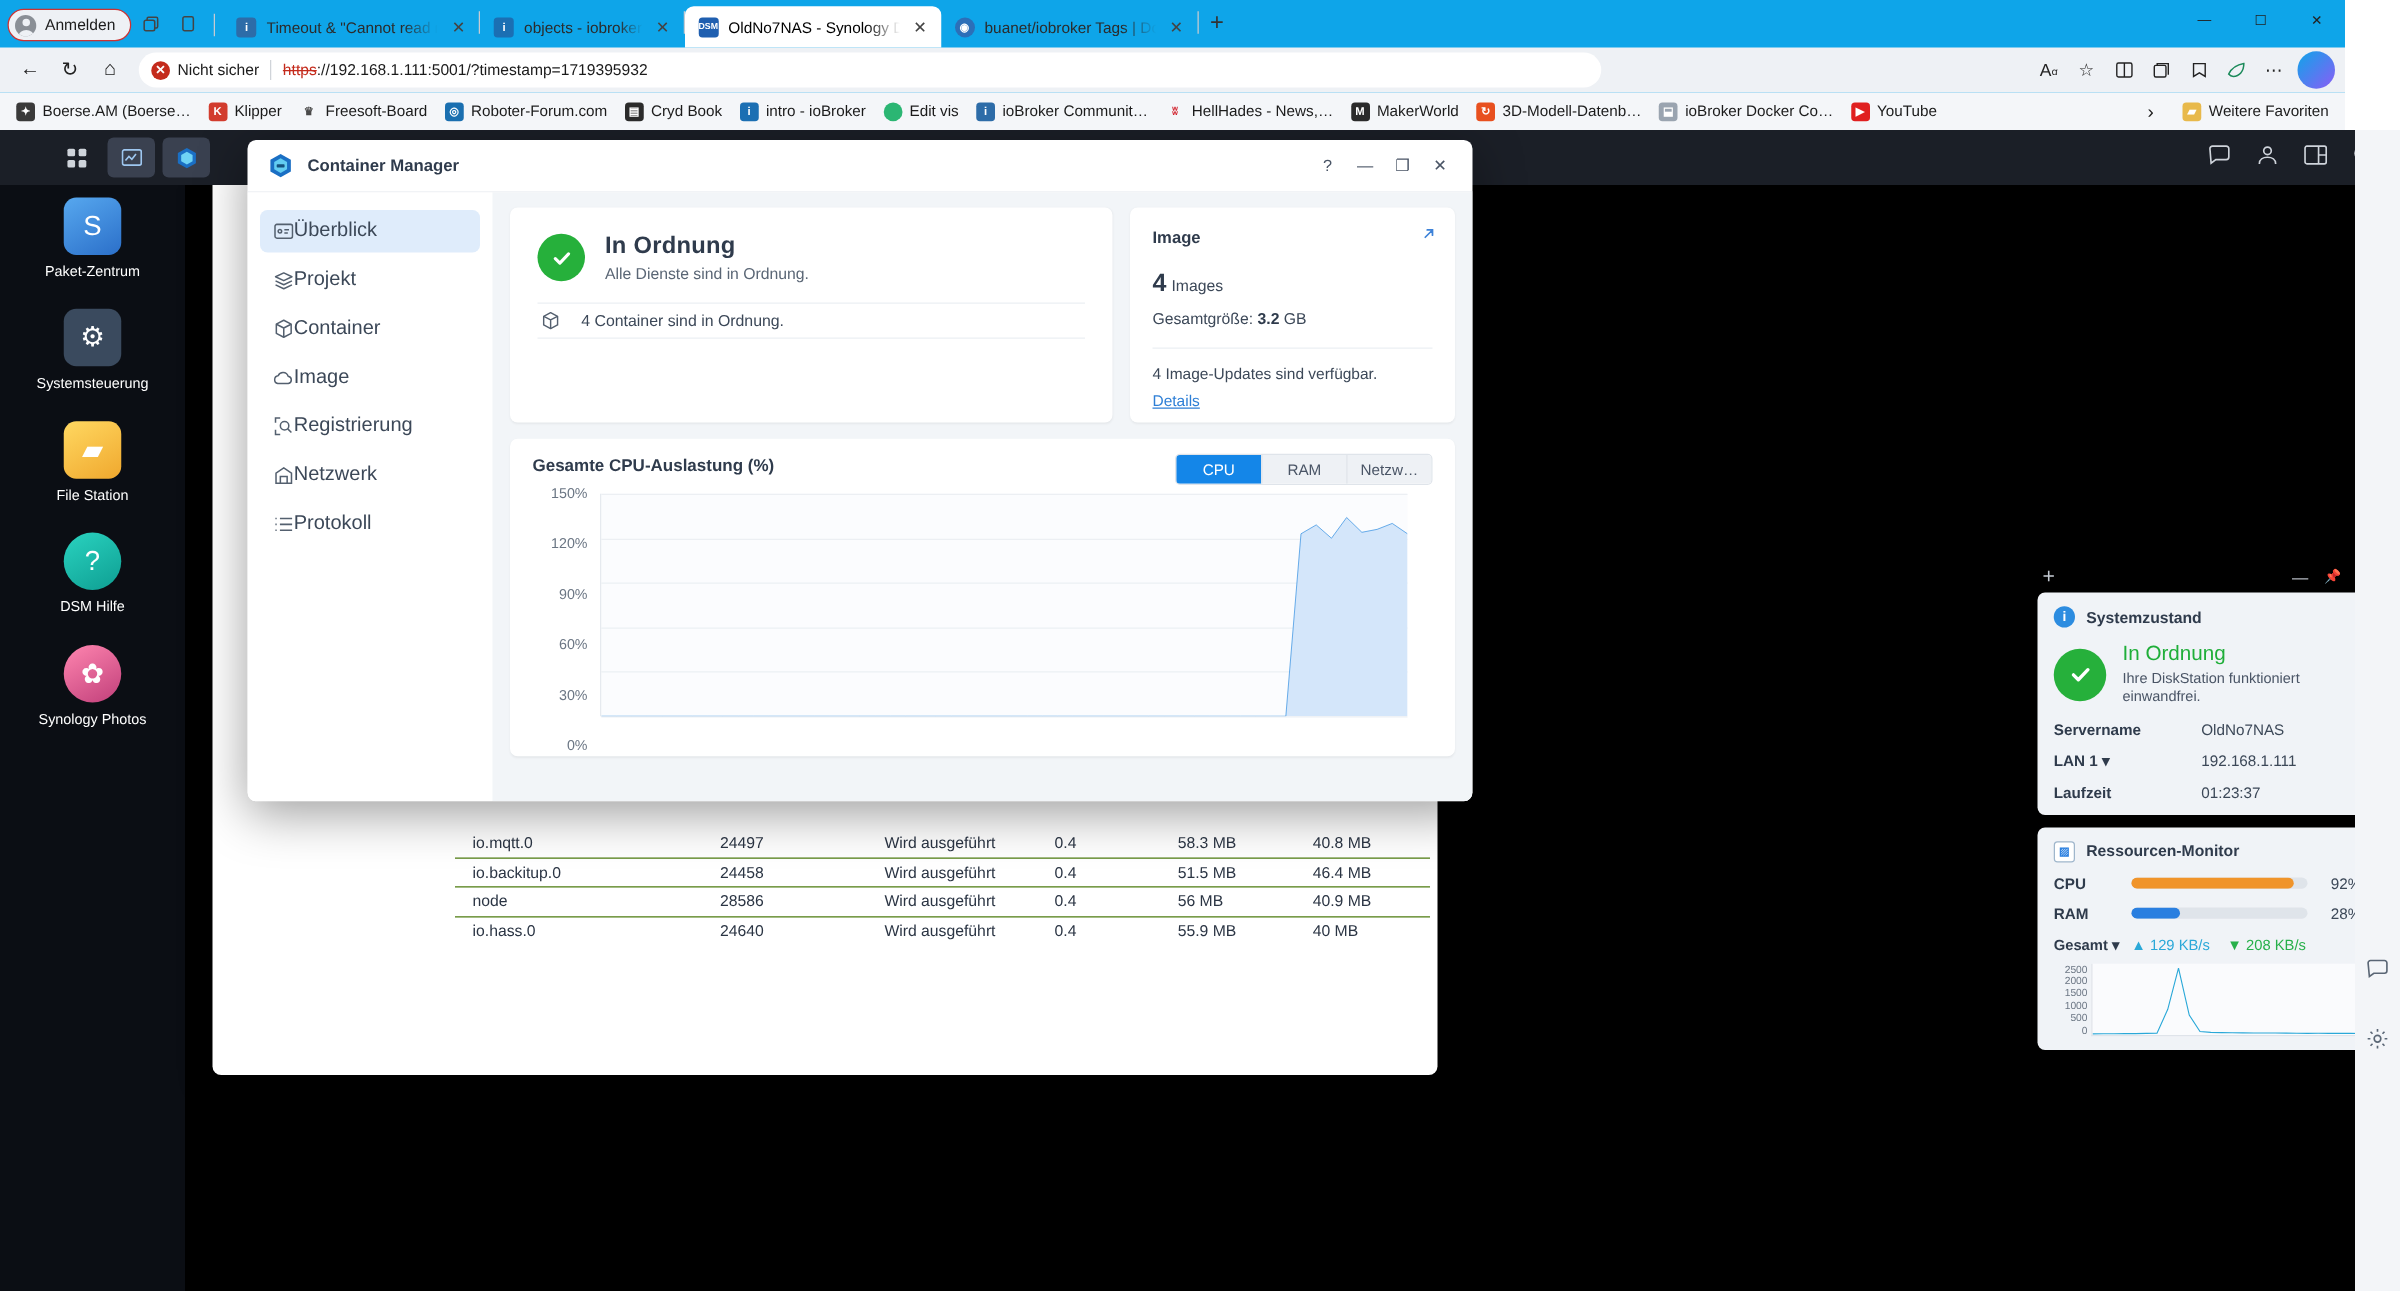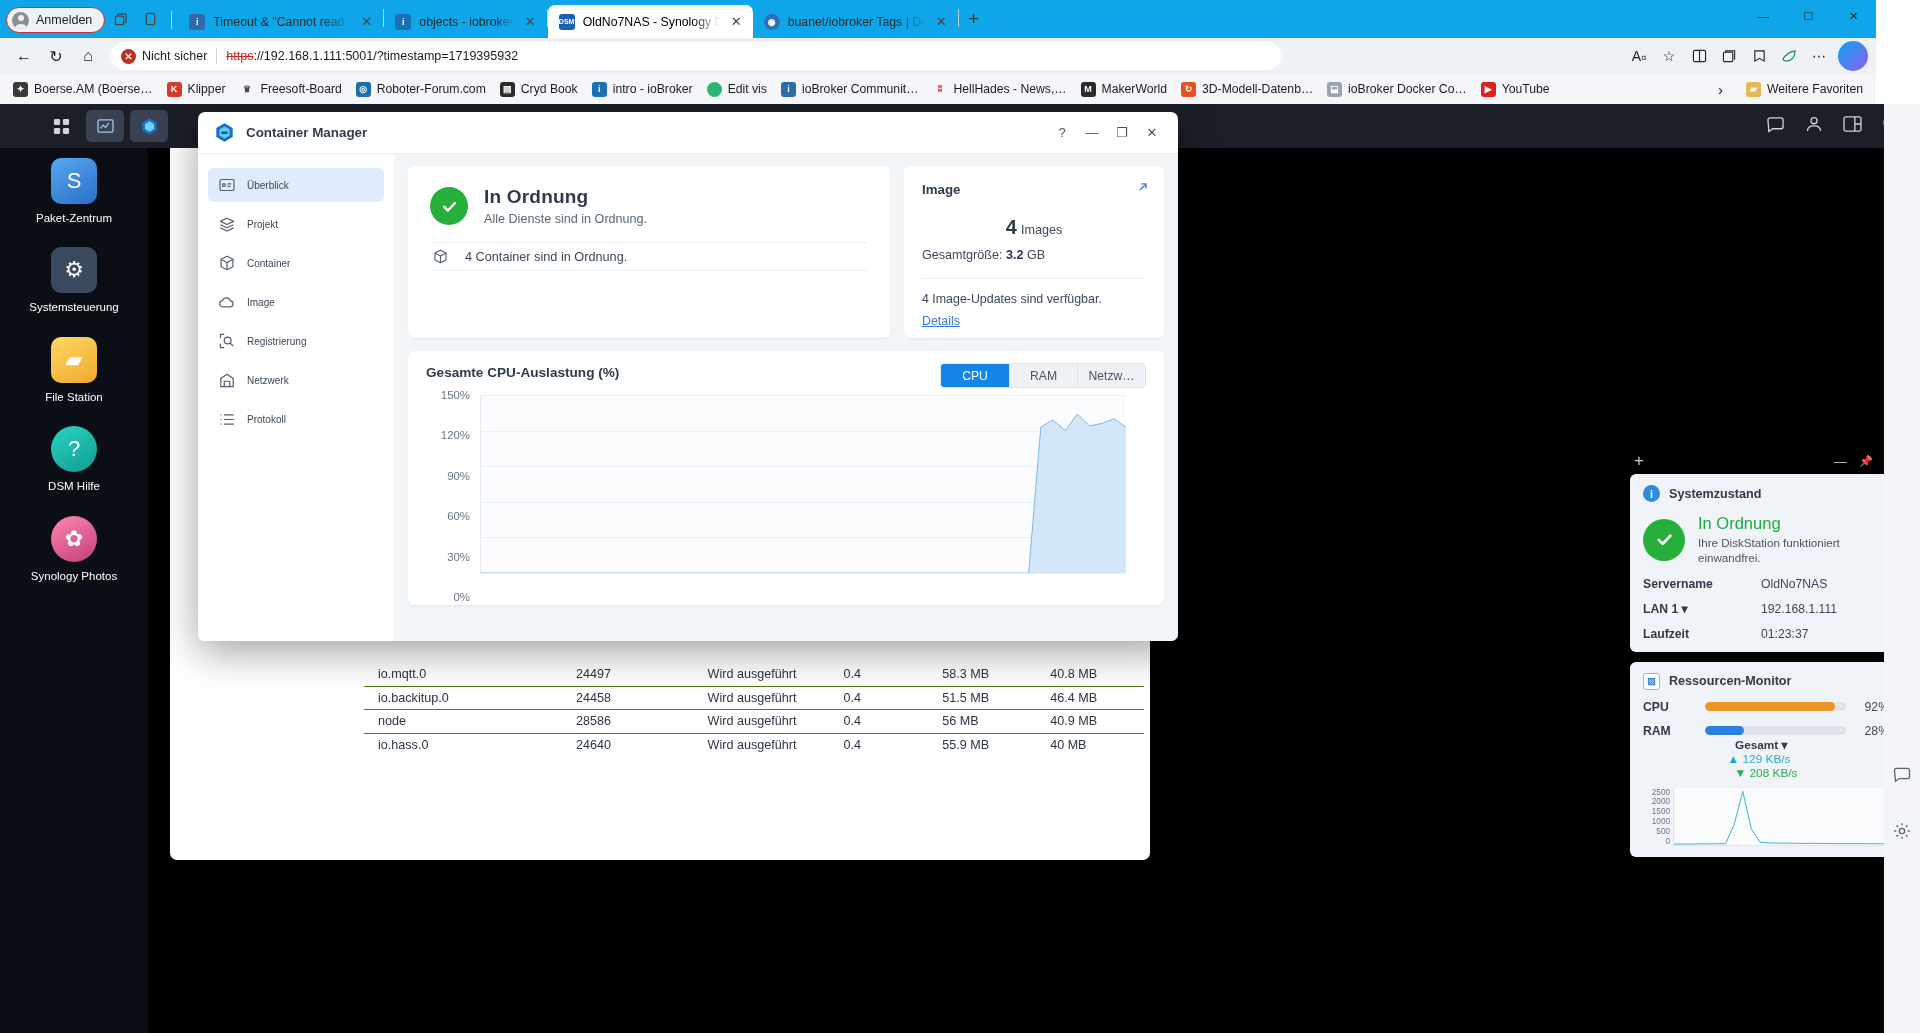--- a/index.html
+++ b/index.html
@@ -103,38 +103,38 @@
     background: #fff; border-radius: 7px; box-shadow: 0 10px 40px rgba(0,0,0,.38);
     overflow: hidden; display: flex; flex-direction: column;
   }
   .cm-title { height: 42px; display: flex; align-items: center; padding: 0 12px 0 16px; border-bottom: 1px solid #edf0f4; }
   .cm-logo { width: 21px; height: 21px; margin-right: 11px; }
   .cm-title h1 { font-size: 13.4px; font-weight: bold; color: #2f3b4c; }
   .cm-tbtns { margin-left: auto; display: flex; align-items: center; gap: 2px; }
   .cm-tbtns div { width: 28px; height: 28px; display:flex;align-items:center;justify-content:center;color:#4a5costs;color:#4a5566;font-size:13px;}
   .cm-body { flex: 1; display: flex; min-height: 0; }
   .cm-nav { width: 196px; padding: 14px 10px 0 10px; background: #fff; }
-  .navitem { display: flex; align-items: center; gap: 12px; height: 34px; border-radius: 6px; padding: 0 10px; margin-bottom: 5px; font-size: 10px; color: #3c4858; }
+  .navitem { display: flex; align-items: center; height: 34px; border-radius: 6px; padding: 0 10px; margin-bottom: 5px; font-size: 16px; color: #3c4858; }
   .navitem.sel { background: #dfecfb; }
   .navicon { width: 17px; height: 17px; flex: 0 0 17px; display:flex;align-items:center;justify-content:center;color:#4a5costs;color:#54606f;}
   .cm-main { flex: 1; background: #f2f5f8; padding: 12px 14px; overflow: hidden; }
   .row1 { display: flex; gap: 14px; height: 172px; }
   .card { background: #fff; border-radius: 6px; box-shadow: 0 1px 2px rgba(0,0,0,.06); }
   .statuscard { flex: 1; padding: 20px 22px 0 22px; }
   .st-head { display: flex; align-items: center; gap: 16px; }
   .st-check { width: 38px; height: 38px; border-radius: 50%; background: #26b03b; display:flex;align-items:center;justify-content:center;}
   .st-head h2 { font-size: 19px; color: #2f3b4c; font-weight: bold; letter-spacing: .2px; }
   .st-head p { font-size: 12.6px; color: #5a6675; margin-top: 4px; }
   .st-list { margin-top: 16px; }
   .st-item { display: flex; align-items: center; gap: 16px; height: 28px; border-top: 1px solid #eceff3; font-size: 12.7px; color: #3c4858; padding-left: 2px; }
   .st-item .ic { width: 17px; height: 17px; color: #54606f; display:flex;align-items:center;justify-content:center;}
   .imgcard { width: 260px; padding: 16px 18px; position: relative; }
   .imgcard h3 { font-size: 13.3px; font-weight: bold; color: #2f3b4c; }
   .extlink { position: absolute; right: 14px; top: 14px; color: #3d82d8; font-size: 14px; }
-  .imgcount { margin-top: 19px; font-size: 12.6px; color: #3c4858; text-align: center; }
+  .imgcount { margin-top: 19px; font-size: 12.6px; color: #3c4858; }
   .imgcount b { font-size: 20px; color: #2f3b4c; margin-right: 4px; }
   .imgsize { margin-top: 9px; font-size: 12.6px; color: #3c4858; }
   .imgsize b { color: #2f3b4c; }
   .imgdiv { border-top: 1px solid #eceff3; margin-top: 16px; padding-top: 13px; font-size: 12.4px; color: #3c4858; }
   .imgdiv a { display: block; margin-top: 8px; color: #2e7fd6; text-decoration: underline; font-size: 12.4px; }
 
   .chartcard { margin-top: 13px; height: 254px; padding: 14px 18px 0 18px; position: relative; }
   .chartcard h3 { font-size: 13.6px; font-weight: bold; color: #2f3b4c; }
   .seg { position: absolute; right: 18px; top: 12px; display: flex; border-radius: 4px; overflow: hidden; border: 1px solid #dfe4ea; }
   .seg div { height: 23px; min-width: 68px; display:flex;align-items:center;justify-content:center;font-size: 12.2px; color: #4a5costs;color:#4a5566; background: #eef1f5; border-left: 1px solid #dfe4ea;}
@@ -158,21 +158,21 @@
   .sz h4 { font-size: 16.5px; color: #1fae39; font-weight: normal; }
   .sz p { font-size: 11.6px; color: #4a5566; line-height: 1.32; margin-top: 2px; }
   .kv { display: flex; align-items: center; margin-top: 11px; font-size: 12.2px; }
   .kv .k { width: 118px; color: #2f3b4c; font-weight: bold; }
   .kv .v { color: #3c4858; }
   .rm-row { display: flex; align-items: center; margin-top: 10px; font-size: 12.2px; color: #2f3b4c; }
   .rm-row .k { width: 62px; font-weight: bold; }
   .bar { flex: 1; height: 9px; background: #dfe4ea; border-radius: 5px; overflow: hidden; margin-right: 9px; }
   .bar i { display: block; height: 100%; border-radius: 5px; }
   .rm-row .pct { width: 34px; text-align: right; color: #3c4858; }
-  .net { display: flex; align-items: center; font-size: 11.8px; flex-direction: column; }
+  .net { display: flex; align-items: center; margin-top: 11px; font-size: 11.8px; }
   .net .k { width: 62px; font-weight: bold; color: #2f3b4c; }
   .net .up { color: #2aa8d8; margin-right: 14px; }
   .net .dn { color: #27b04a; }
   .minichart { margin-top: 8px; height: 58px; display: flex; }
   .miniy { width: 30px; display: flex; flex-direction: column; justify-content: space-between; font-size: 8.2px; color: #6b7684; text-align: right; padding-right: 3px; align-items: flex-end; }
   .miniplot { flex: 1; background: #fafbfd; border-left: 1px solid #dfe4ea; border-bottom: 1px solid #dfe4ea; position: relative; }
 
   .rightedge { position: absolute; right: 0; top: 0; width: 36px; height: 929px; background: #f3f5f8; }
   .re-btn { position: absolute; right: 7px; display:flex;align-items:center;justify-content:center;width:22px;height:22px;color:#5a6675;font-size:13px;}
 </style>

